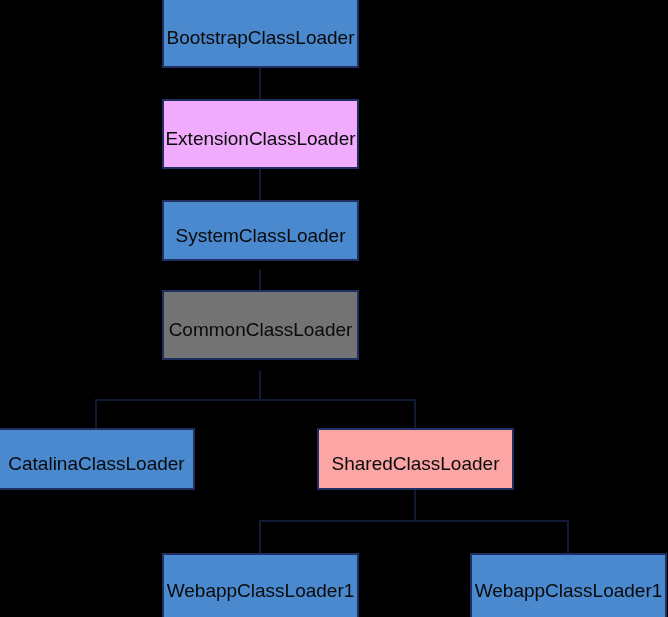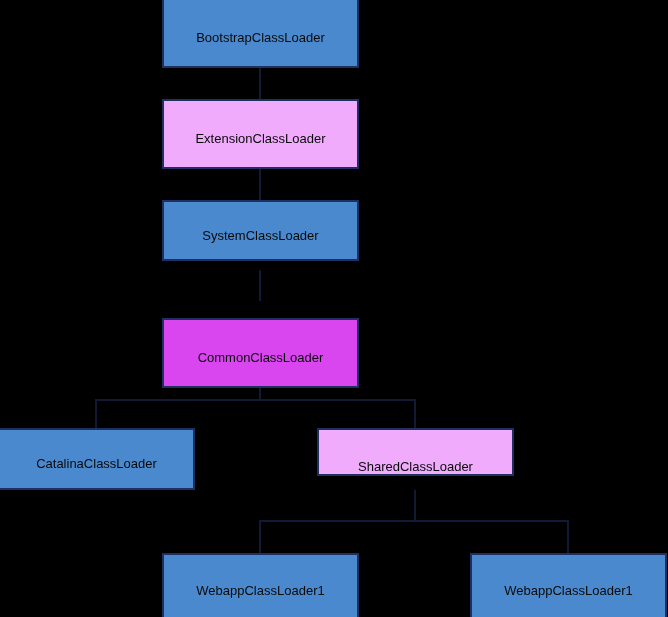--- a/index.html
+++ b/index.html
@@ -29,21 +29,21 @@
     box-sizing: border-box;
     background: #4a89ce;
     border: 2px solid #1f2f62;
     display: flex;
     align-items: center;
     justify-content: center;
     z-index: 2;
   }
   .node-label {
     font-family: "Liberation Sans", sans-serif;
-    font-size: 13px;
+    font-size: 19px;
     line-height: 1.1;
     color: #0a0a0a;
     text-align: center;
     white-space: nowrap;
     letter-spacing: 0px;
     margin-top: 11px;
   }
 </style>
 </head>
 <body>
@@ -63,27 +63,27 @@
   <div id="node-layer">
       <div class="node-box" style="left: 162px; top: -2px; width: 197px; height: 70px; background: rgb(74, 137, 206); border-color: rgb(31, 47, 98);">
         <span class="node-label" style="color: rgb(10, 10, 10);">BootstrapClassLoader</span>
       </div>
       <div class="node-box" style="left: 162px; top: 99px; width: 197px; height: 70px; background: #f0abfc; border-color: rgb(31, 47, 98);">
         <span class="node-label" style="color: rgb(10, 10, 10);">ExtensionClassLoader</span>
       </div>
       <div class="node-box" style="left: 162px; top: 200px; width: 197px; height: 61px; background: rgb(74, 137, 206); border-color: rgb(31, 47, 98);">
         <span class="node-label" style="color: rgb(10, 10, 10);">SystemClassLoader</span>
       </div>
-      <div class="node-box" style="left: 162px; top: 318px; width: 197px; height: 70px; background: #d946ef; border-color: rgb(31, 47, 98);">
+      <div class="node-box" style="left: 162px; top: 290px; width: 197px; height: 70px; background: #737373; border-color: rgb(31, 47, 98);">
         <span class="node-label" style="color: rgb(10, 10, 10);">CommonClassLoader</span>
       </div>
       <div class="node-box" style="left: -2px; top: 428px; width: 197px; height: 62px; background: rgb(74, 137, 206); border-color: rgb(31, 47, 98);">
         <span class="node-label" style="color: rgb(10, 10, 10); text-align: center;">CatalinaClassLoader</span>
       </div>
-      <div class="node-box" style="left: 317px; top: 428px; width: 197px; height: 48px; background: #f0abfc; border-color: rgb(31, 47, 98); align-items: flex-end;">
+      <div class="node-box" style="left: 317px; top: 428px; width: 197px; height: 62px; background: #fca5a5; border-color: rgb(31, 47, 98);">
         <span class="node-label" style="color: rgb(10, 10, 10);">SharedClassLoader</span>
       </div>
       <div class="node-box" style="left: 162px; top: 553px; width: 197px; height: 66px; background: rgb(74, 137, 206); border-color: rgb(31, 47, 98);">
         <span class="node-label" style="color: rgb(10, 10, 10);">WebappClassLoader1</span>
       </div>
       <div class="node-box" style="left: 470px; top: 553px; width: 197px; height: 66px; background: rgb(74, 137, 206); border-color: rgb(31, 47, 98);">
         <span class="node-label" style="color: rgb(10, 10, 10);">WebappClassLoader1</span>
       </div>
     </div>
 

